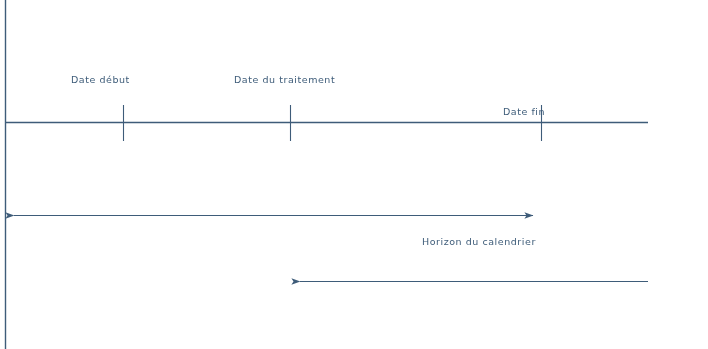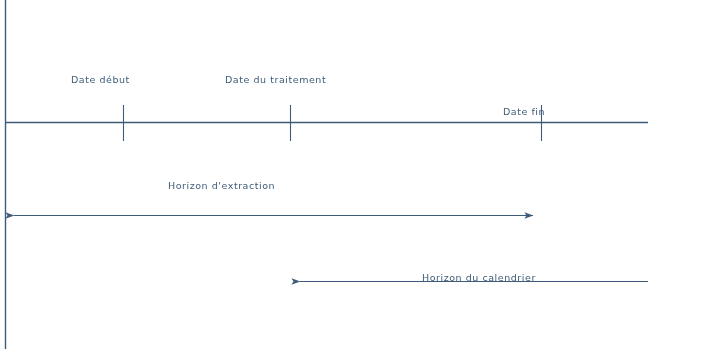--- a/index.html
+++ b/index.html
@@ -25,24 +25,24 @@
   .lbl {
     position: absolute;
     color: #3e5c79;
     font-family: "DejaVu Sans", sans-serif;
     font-size: 9.5px;
     letter-spacing: 0.55px;
     white-space: nowrap;
     line-height: 12px;
   }
   .lbl-date-debut   { left: 71px;  top: 74px; }
-  .lbl-date-trait   { left: 225px; top: 74px; text-align: center; }
+  .lbl-date-trait   { left: 234px; top: 74px; text-align: center; }
   .lbl-date-fin     { left: 503px; top: 74px; margin-top: 32px; }
   .lbl-horizon-ext  { left: 168px; top: 180px; }
-  .lbl-horizon-cal  { left: 422px; top: 272px; text-align: center; }
+  .lbl-horizon-cal  { left: 422px; top: 236px; text-align: center; }
 </style>
 </head>
 <body>
 
 <div id="diagram">
 
   <svg width="708" height="349" viewBox="0 0 708 349">
 
     <defs>
       <marker id="arrow-right" markerWidth="10" markerHeight="10" refX="8.6" refY="3.2" orient="auto" markerUnits="userSpaceOnUse">
@@ -66,17 +66,16 @@
 
     <line x1="300" y1="281.5" x2="692" y2="281.5" stroke="#3e5c79" stroke-width="1" marker-start="url(#arrow-left)" marker-end="url(#arrow-right)"></line>
   </svg>
 
   <div class="lbl lbl-date-debut">Date début</div>
 
   <div class="lbl lbl-date-trait">Date du traitement</div>
 
   <div class="lbl lbl-date-fin">Date fin</div>
 
-  <div class="lbl lbl-horizon-ext">Horizon d'extraction</div>
 
   <div class="lbl lbl-horizon-cal">Horizon du calendrier</div>
 
 </div>
 
 </body></html>

